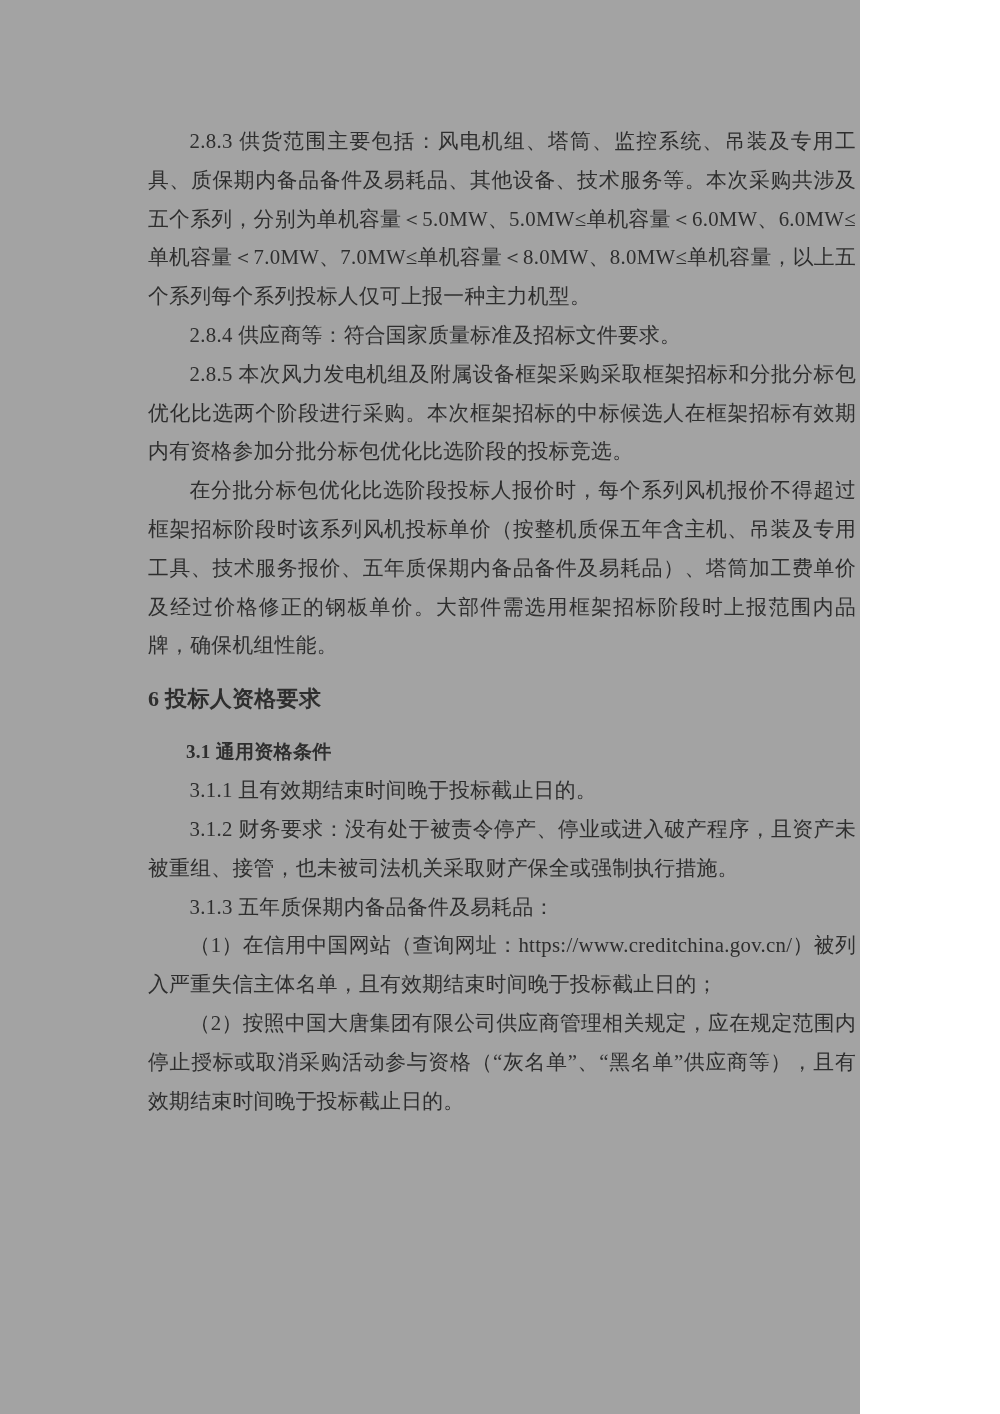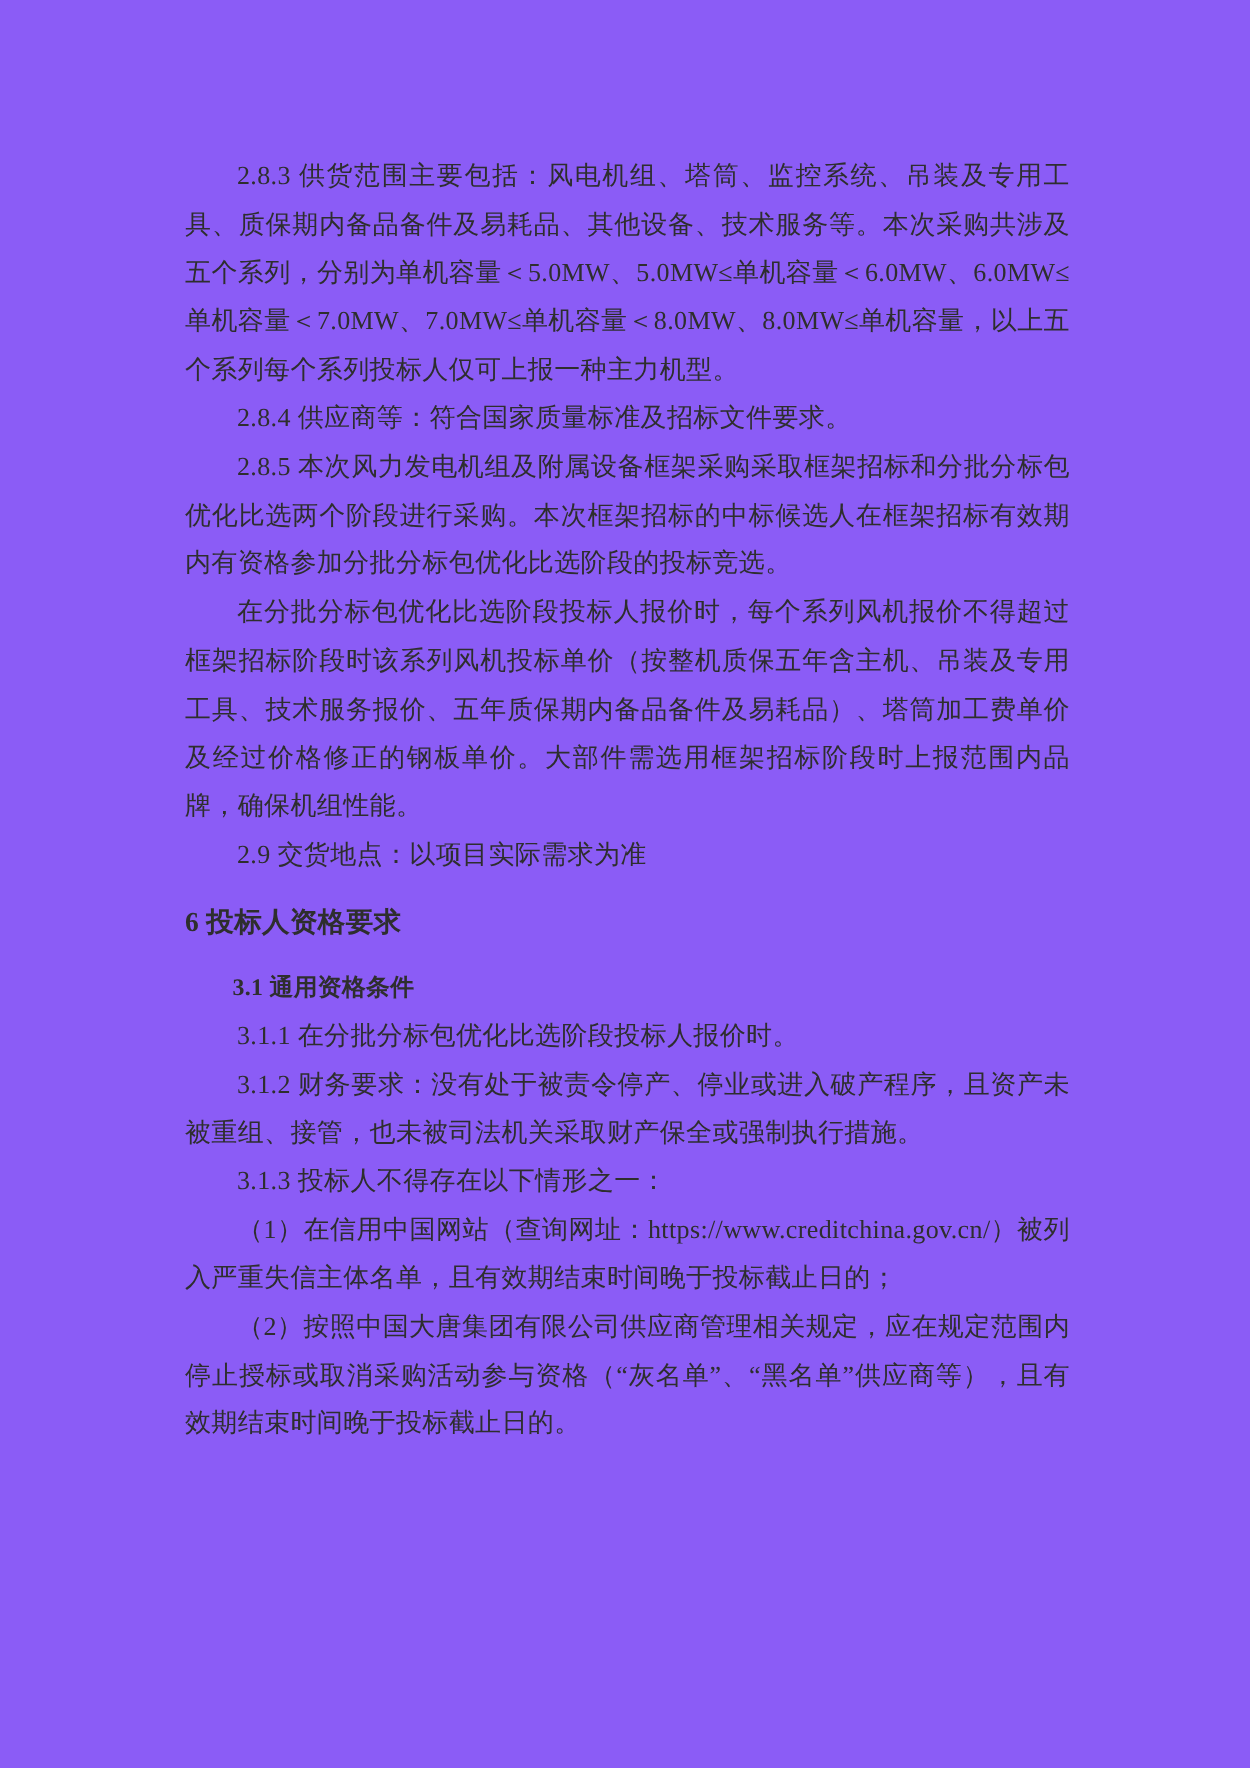--- a/index.html
+++ b/index.html
@@ -3,23 +3,23 @@
 <meta charset="utf-8">
 <title>招标文件页</title>
 <style>
   html, body {
     margin: 0;
     padding: 0;
     background: #ffffff;
   }
   .page {
     position: relative;
-    width: 1000px;
+    width: 860px;
     height: 1414px;
-    background: #8b5cf6;
+    background: #a3a3a3;
     overflow: hidden;
     font-family: "Liberation Serif", "DejaVu Serif", serif;
   }
   .content {
     position: absolute;
     left: 148px;
     top: 122px;
     width: 708px;
     color: #2e2e2e;
     font-size: 20.8px;
@@ -50,22 +50,21 @@
 </style>
 </head>
 <body>
 
 <div class="page">
   <div class="content">
     <p>2.8.3 供货范围主要包括：风电机组、塔筒、监控系统、吊装及专用工具、质保期内备品备件及易耗品、其他设备、技术服务等。本次采购共涉及五个系列，分别为单机容量＜5.0MW、5.0MW≤单机容量＜6.0MW、6.0MW≤单机容量＜7.0MW、7.0MW≤单机容量＜8.0MW、8.0MW≤单机容量，以上五个系列每个系列投标人仅可上报一种主力机型。</p>
     <p>2.8.4 供应商等：符合国家质量标准及招标文件要求。</p>
     <p>2.8.5 本次风力发电机组及附属设备框架采购采取框架招标和分批分标包优化比选两个阶段进行采购。本次框架招标的中标候选人在框架招标有效期内有资格参加分批分标包优化比选阶段的投标竞选。</p>
     <p>在分批分标包优化比选阶段投标人报价时，每个系列风机报价不得超过框架招标阶段时该系列风机投标单价（按整机质保五年含主机、吊装及专用工具、技术服务报价、五年质保期内备品备件及易耗品）、塔筒加工费单价及经过价格修正的钢板单价。大部件需选用框架招标阶段时上报范围内品牌，确保机组性能。</p>
-    <p>2.9 交货地点：以项目实际需求为准</p>
     <h1 class="sec">6 投标人资格要求</h1>
     <h2 class="subsec">3.1 通用资格条件</h2>
-    <p>3.1.1 在分批分标包优化比选阶段投标人报价时。</p>
+    <p>3.1.1 且有效期结束时间晚于投标截止日的。</p>
     <p>3.1.2 财务要求：没有处于被责令停产、停业或进入破产程序，且资产未被重组、接管，也未被司法机关采取财产保全或强制执行措施。</p>
-    <p>3.1.3 投标人不得存在以下情形之一：</p>
+    <p>3.1.3 五年质保期内备品备件及易耗品：</p>
     <p>（1）在信用中国网站（查询网址：https://www.creditchina.gov.cn/）被列入严重失信主体名单，且有效期结束时间晚于投标截止日的；</p>
     <p>（2）按照中国大唐集团有限公司供应商管理相关规定，应在规定范围内停止授标或取消采购活动参与资格（“灰名单”、“黑名单”供应商等），且有效期结束时间晚于投标截止日的。</p>
   </div>
 </div>
 
 </body></html>

